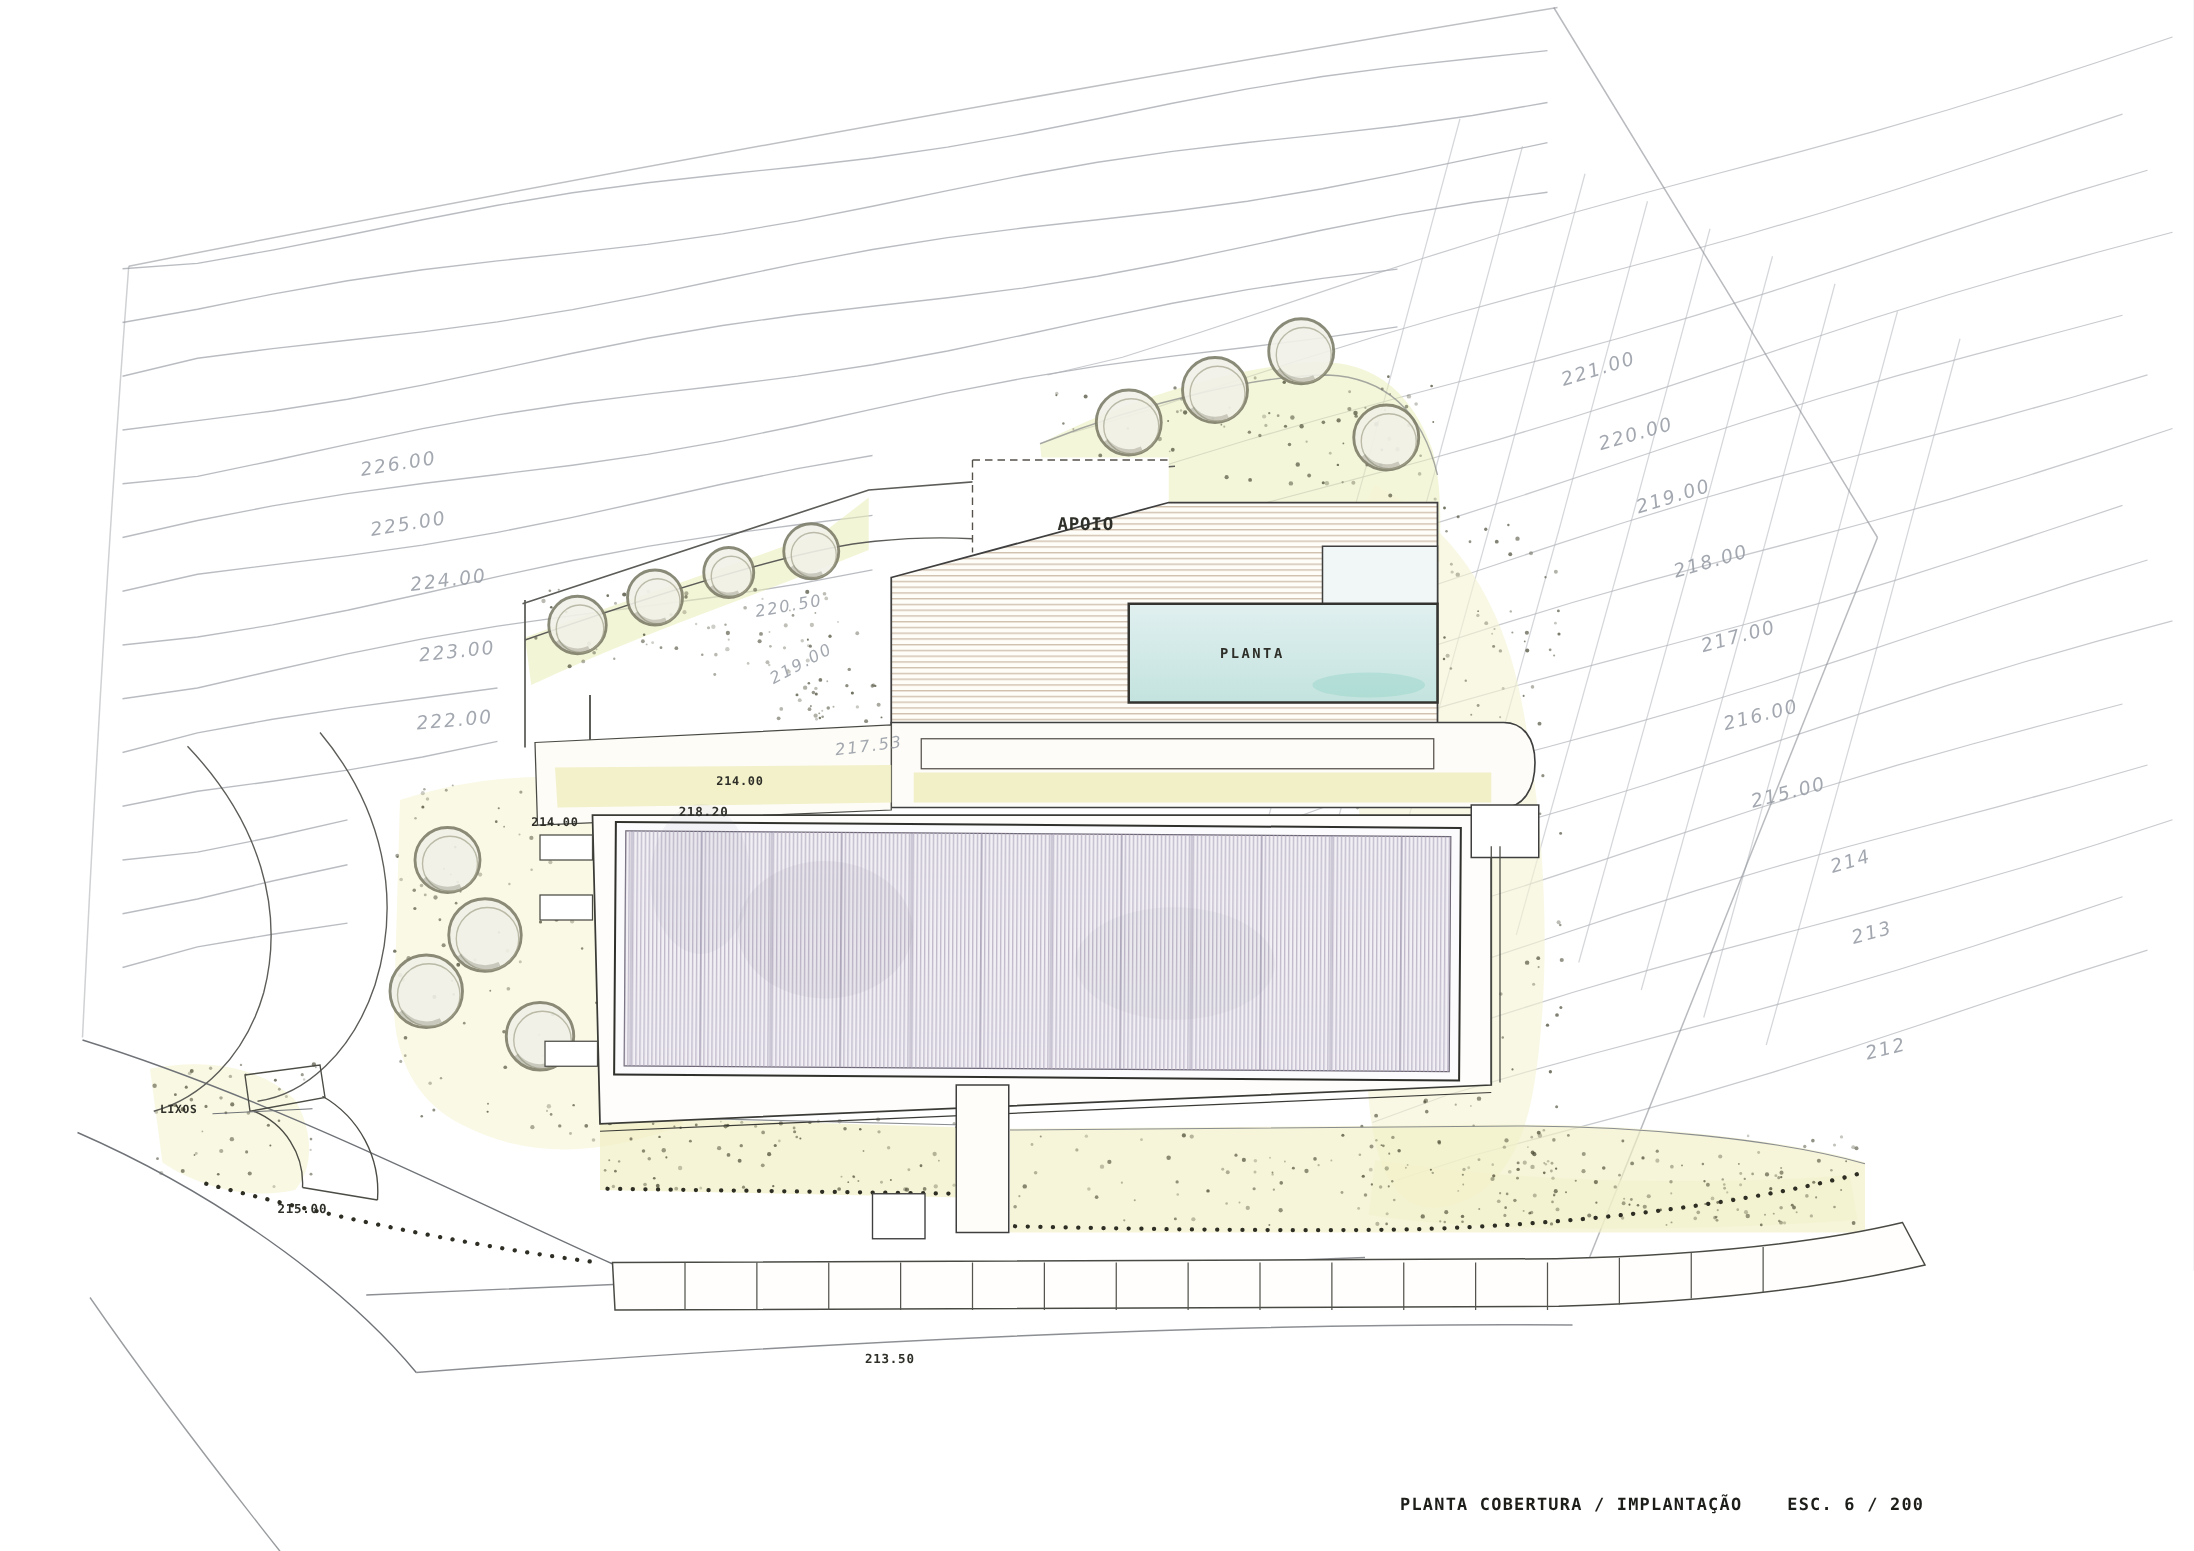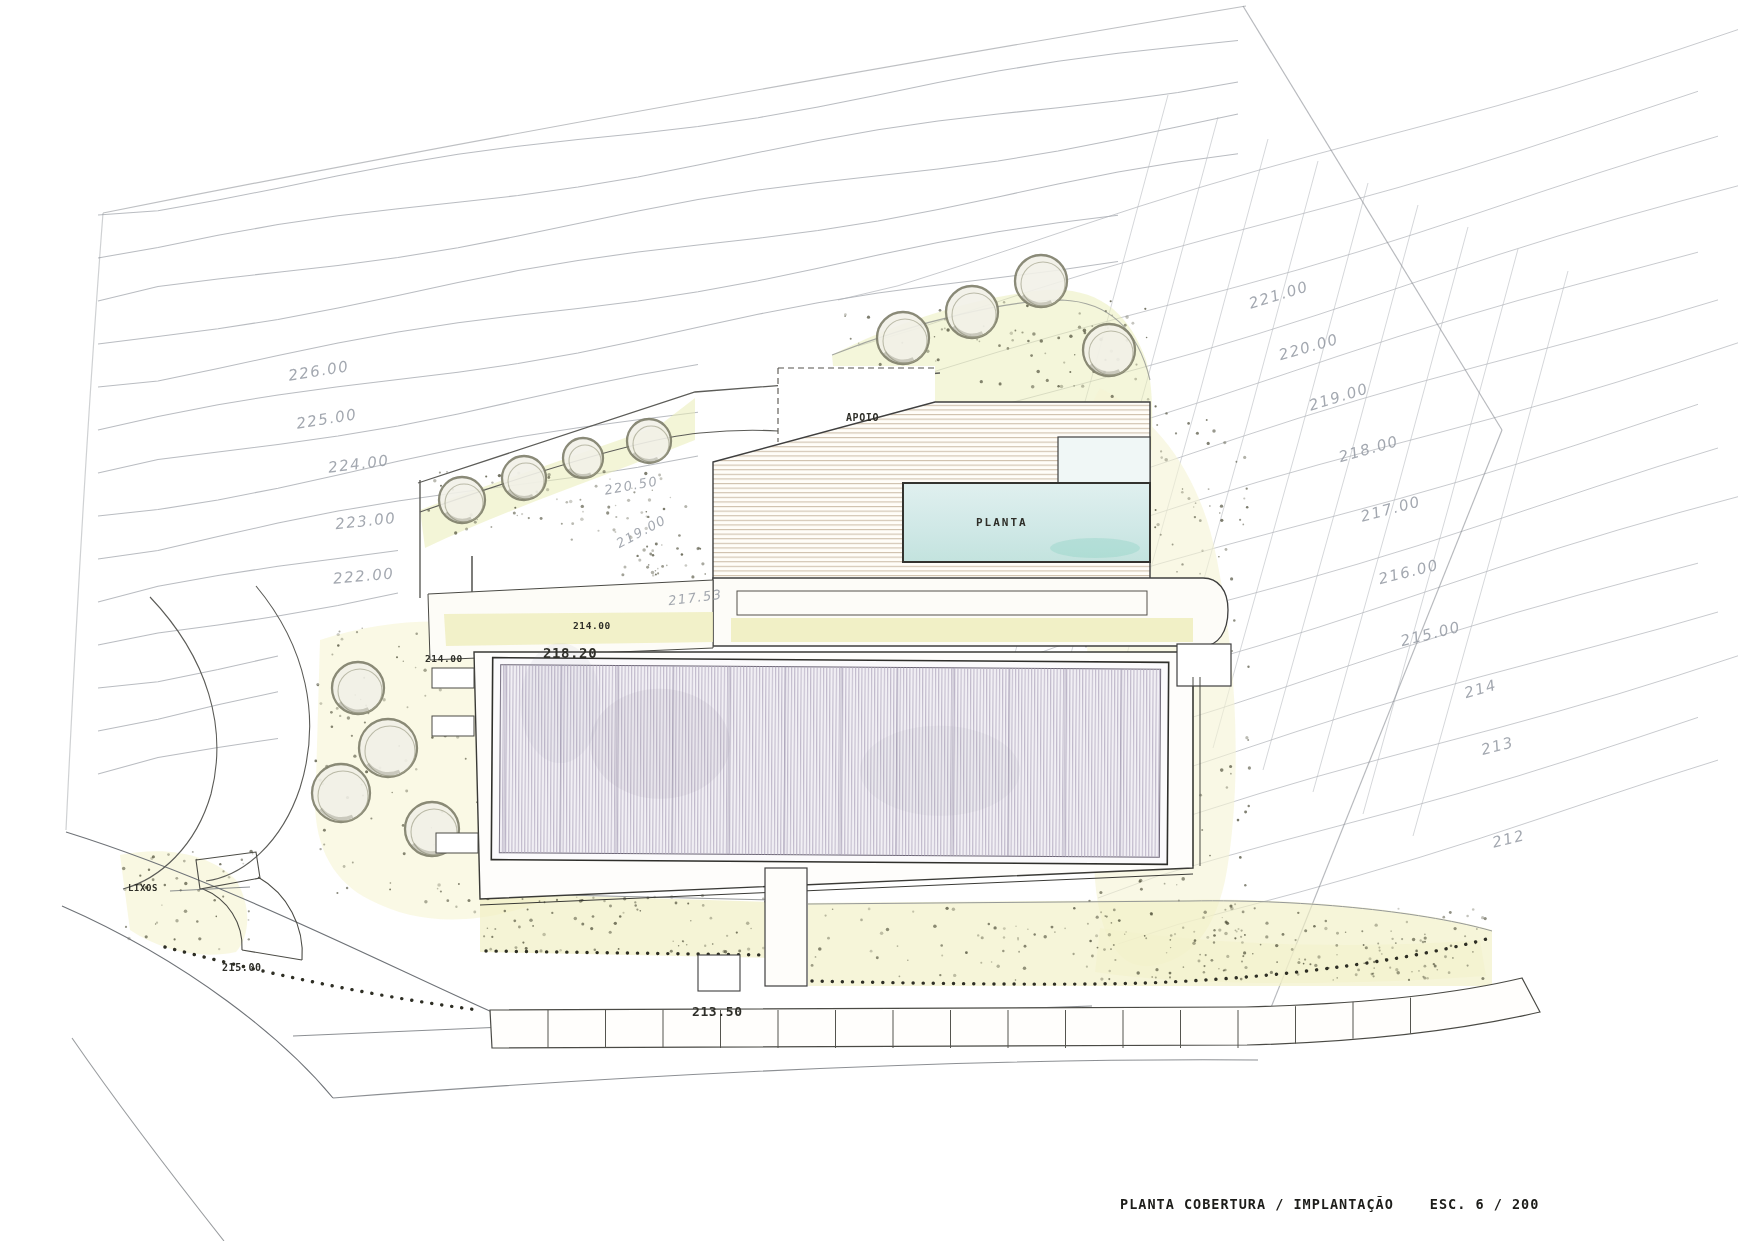--- a/index.html
+++ b/index.html
@@ -1,21 +1,21 @@
 <!DOCTYPE html>
 <html><head>
 <meta charset="utf-8">
 <style>
   html,body{margin:0;padding:0;background:#e8e8e8;}
   #page{position:relative;width:1755px;height:1241px;background:#ffffff;overflow:hidden;
         font-family:"Liberation Sans",sans-serif;}
   svg{position:absolute;left:0;top:0;}
   .lbl{position:absolute;white-space:nowrap;}
   .tech{font-family:"DejaVu Sans Mono",monospace;font-weight:bold;color:#2f2f29;
-        font-size:10px;letter-spacing:.6px;}
+        font-size:14px;letter-spacing:.6px;}
   .tech.big{font-size:11px;letter-spacing:2px;}
   .pencil{font-family:"DejaVu Sans",sans-serif;color:#8d939d;font-size:15px;
           letter-spacing:1.5px;opacity:.8;font-style:italic;}
   .pencil.sm{font-size:13px;}
   .titleblock{position:absolute;left:1120px;top:1196px;display:flex;gap:36px;
         font-family:"DejaVu Sans Mono",monospace;font-weight:bold;color:#1d1d1a;
         font-size:13.5px;letter-spacing:1px;}
 </style>
 </head>
 <body>
@@ -1118,24 +1118,24 @@
 <span class="lbl pencil" style="left:1400px;top:625px;transform:rotate(-14deg)">215.00</span>
 <span class="lbl pencil" style="left:1464px;top:680px;transform:rotate(-16deg)">214</span>
 <span class="lbl pencil" style="left:1481px;top:737px;transform:rotate(-15deg)">213</span>
 <span class="lbl pencil" style="left:1492px;top:830px;transform:rotate(-14deg)">212</span>
 
 <span class="lbl pencil sm" style="left:604px;top:478px;transform:rotate(-10deg)">220.50</span>
 <span class="lbl pencil sm" style="left:614px;top:524px;transform:rotate(-28deg)">219.00</span>
 <span class="lbl pencil sm" style="left:668px;top:590px;transform:rotate(-7deg)">217.53</span>
 
 <span class="lbl tech" style="left:573px;top:620px;font-size:9.5px">214.00</span>
-<span class="lbl tech" style="left:543px;top:645px;font-size:14px">218.20</span>
+<span class="lbl tech" style="left:543px;top:645px;font-size:10px">218.20</span>
 <span class="lbl tech" style="left:425px;top:653px;font-size:9.5px">214.00</span>
 <span class="lbl tech" style="left:222px;top:962px;font-size:10px">215.00</span>
-<span class="lbl tech" style="left:692px;top:1004px;font-size:13px">213.50</span>
+<span class="lbl tech" style="left:692px;top:1082px;font-size:10px">213.50</span>
 
 <span class="lbl tech" style="left:846px;top:412px">APOIO</span>
 <span class="lbl tech big" style="left:976px;top:516px">PLANTA</span>
 <span class="lbl tech" style="left:128px;top:883px;font-size:9px">LIXOS</span>
 
 <div class="titleblock">
   <span>PLANTA COBERTURA / IMPLANTAÇÃO</span>
   <span>ESC. 6 / 200</span>
 </div>
 

